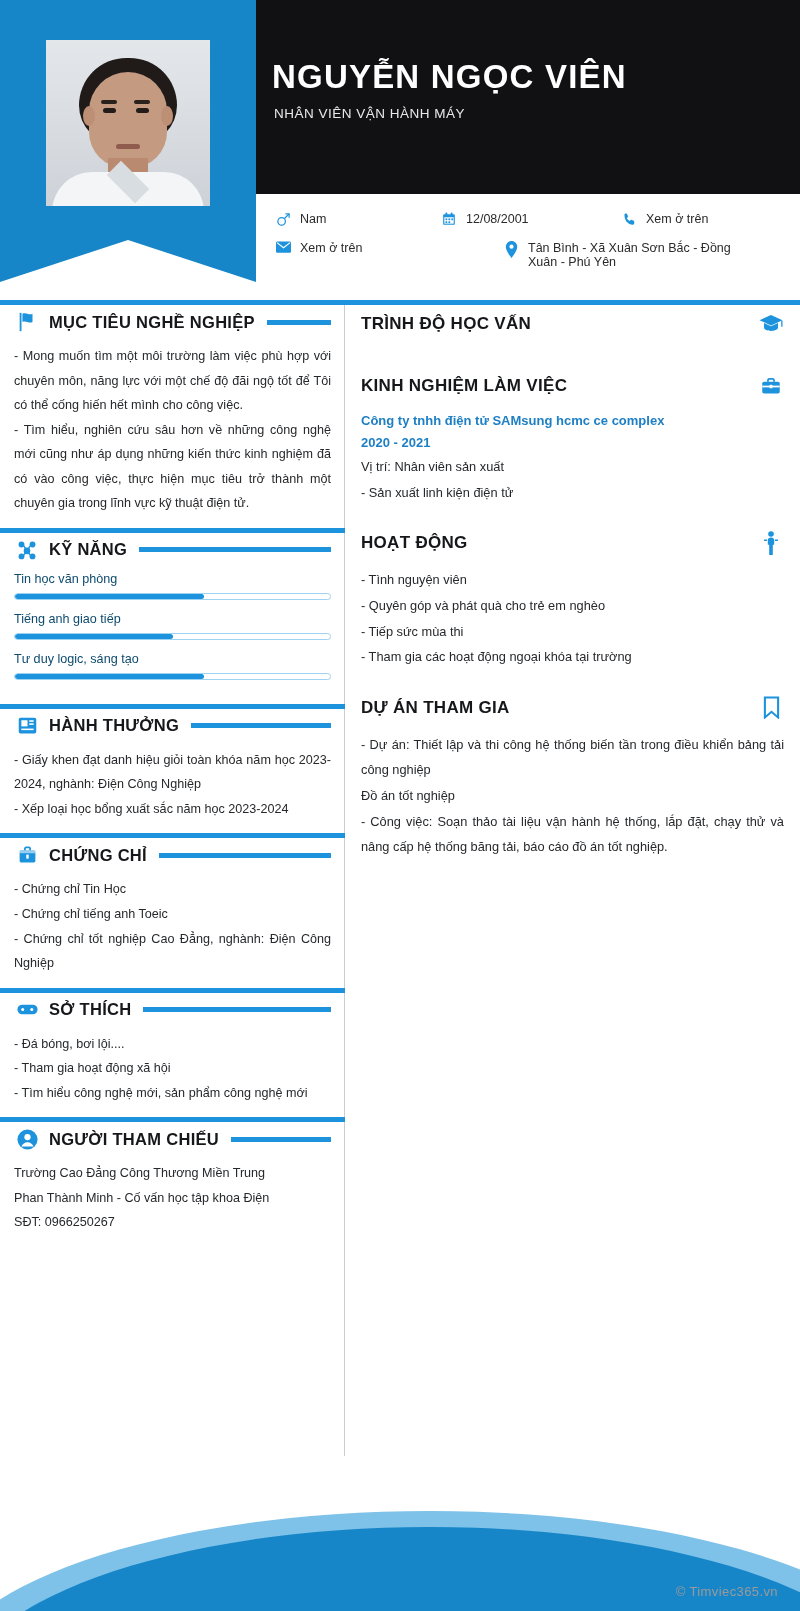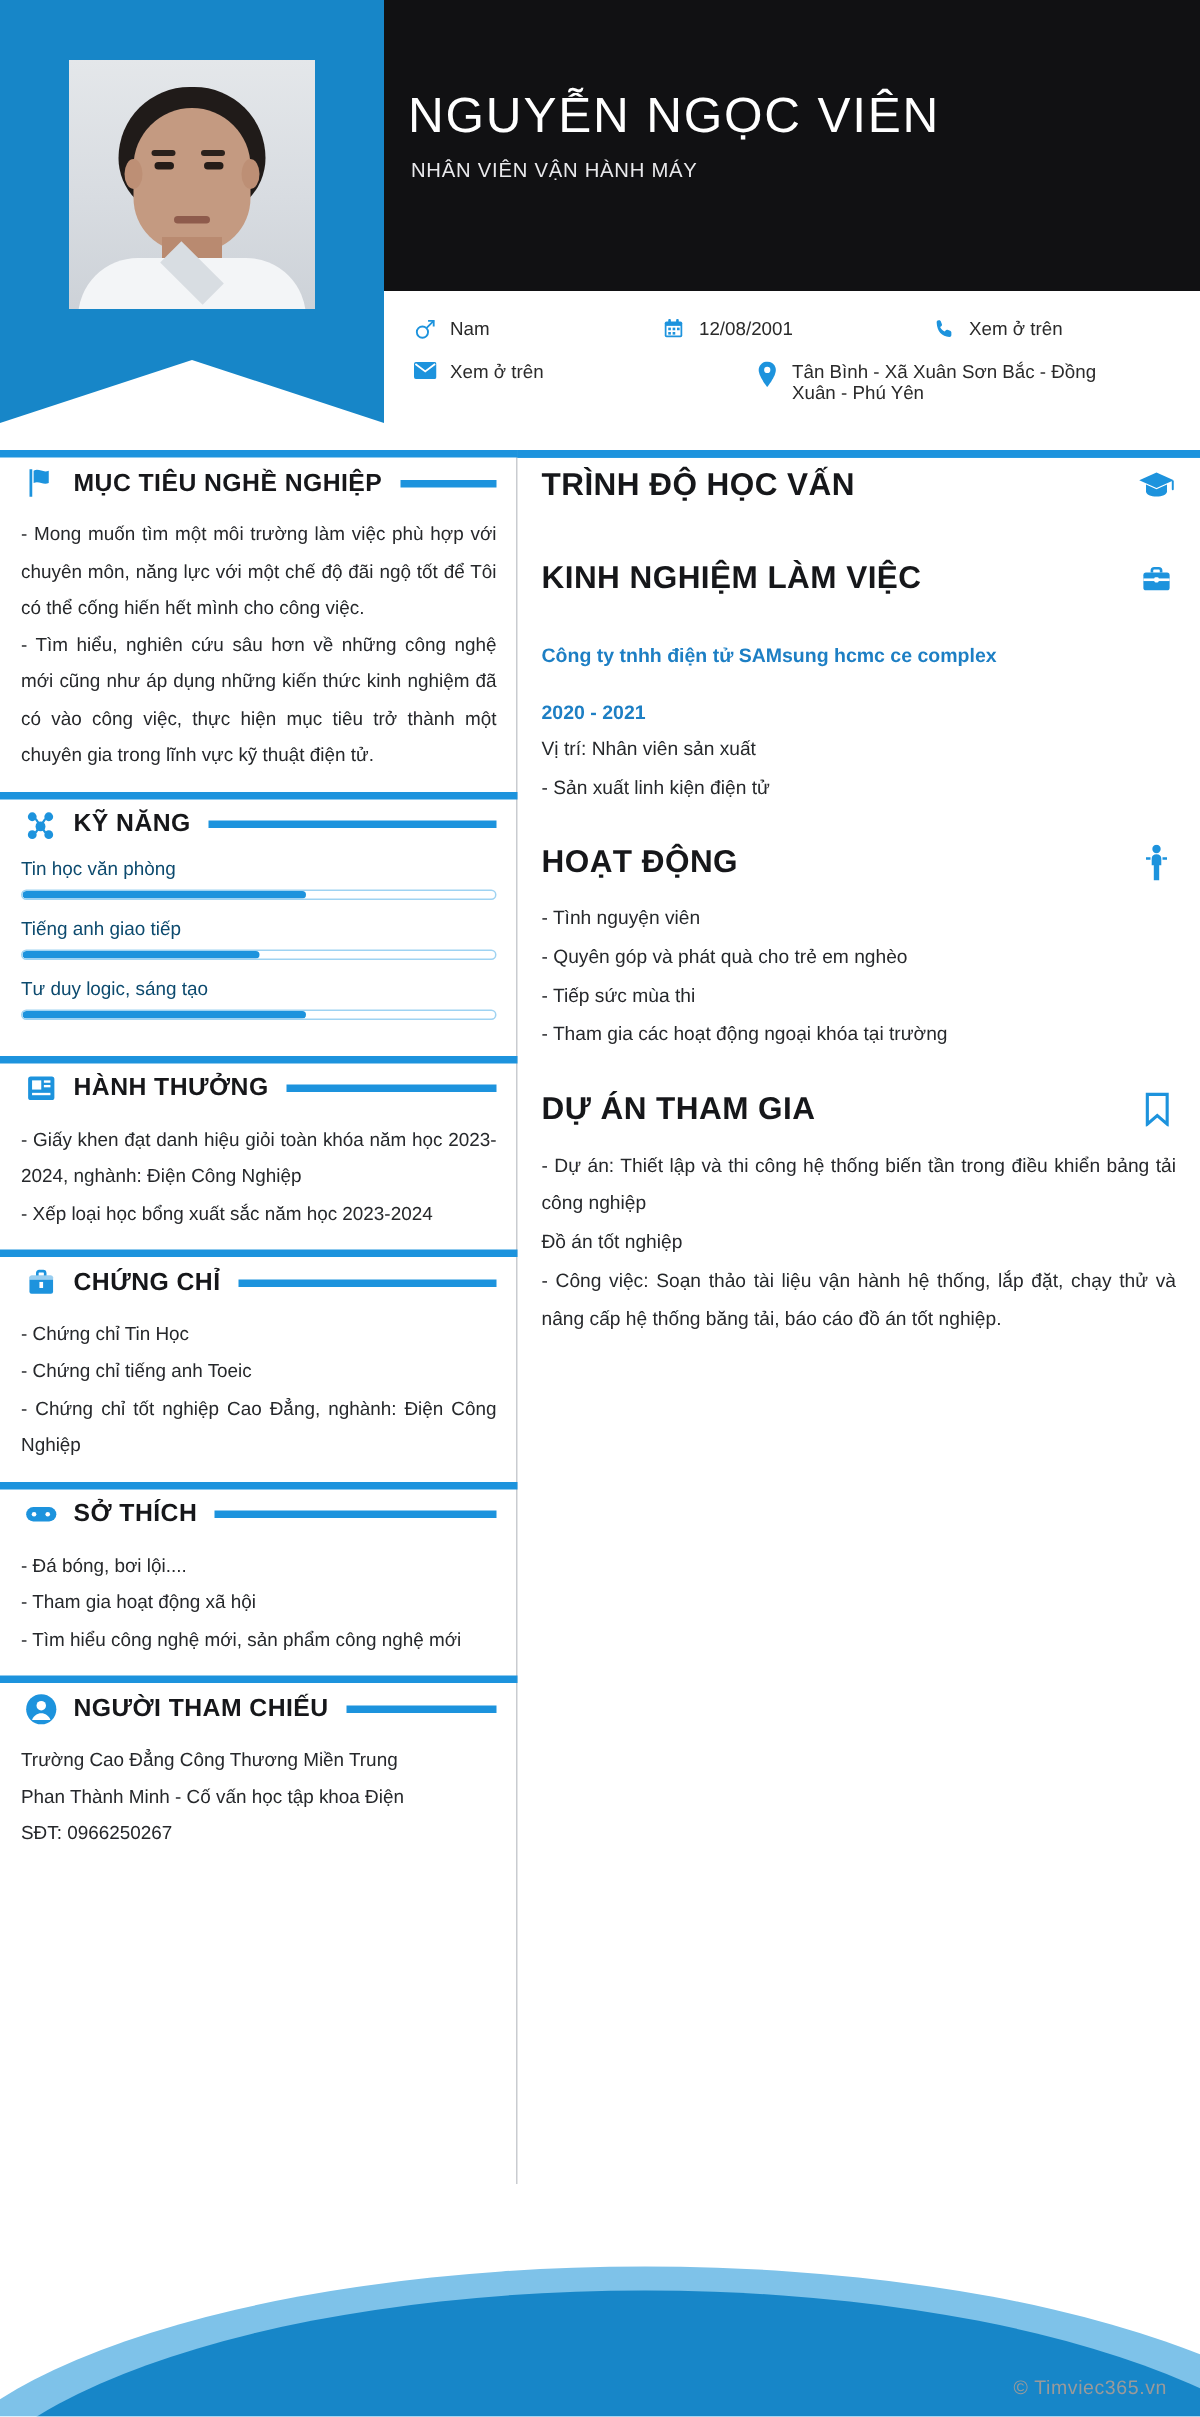--- a/index.html
+++ b/index.html
@@ -127,21 +127,21 @@
     width: 40px; height: 20px;
     background: #d8dde2;
     transform: rotate(45deg);
   }
 
   .name {
     position: absolute;
     left: 272px; top: 58px;
     color: #ffffff;
     font-size: 33px;
-    font-weight: normal;
+    font-weight: bold;
     letter-spacing: 1.2px;
   }
   .job-title {
     position: absolute;
     left: 274px; top: 106px;
     color: #e9e9ec;
     font-size: 13.5px;
     letter-spacing: 0.5px;
   }
 
@@ -272,21 +272,21 @@
 
   
   .r-sec { padding: 0 16px 14px 16px; }
   .r-head {
     display: flex;
     align-items: center;
     height: 48px;
     position: relative;
   }
   .r-title {
-    font-size: 21px;
+    font-size: 17px;
     font-weight: bold;
     color: #16171a;
     letter-spacing: 0.3px;
     flex: 1;
   }
   .r-ico {
     width: 26px; height: 26px;
     color: #1d93dd;
     display: flex;
     align-items: center;
@@ -296,21 +296,20 @@
     font-size: 12.8px;
     line-height: 2.0;
     color: #26282b;
     text-align: justify;
   }
   .exp-title {
     color: #1d7fc4;
     font-weight: bold;
     font-size: 13px;
     line-height: 1.7;
-    margin-top: 16px;
   }
 
   
   .footer {
     position: absolute;
     left: 0; bottom: 0;
     width: 800px;
     height: 160px;
     overflow: hidden;
   }

